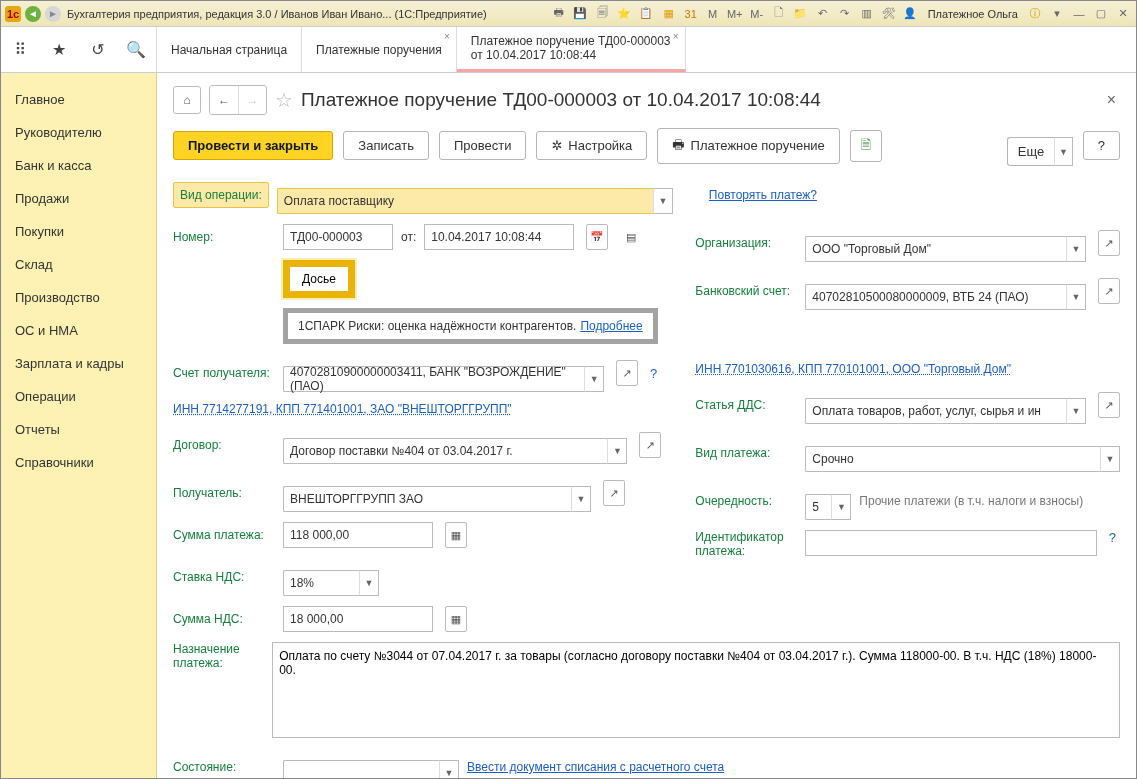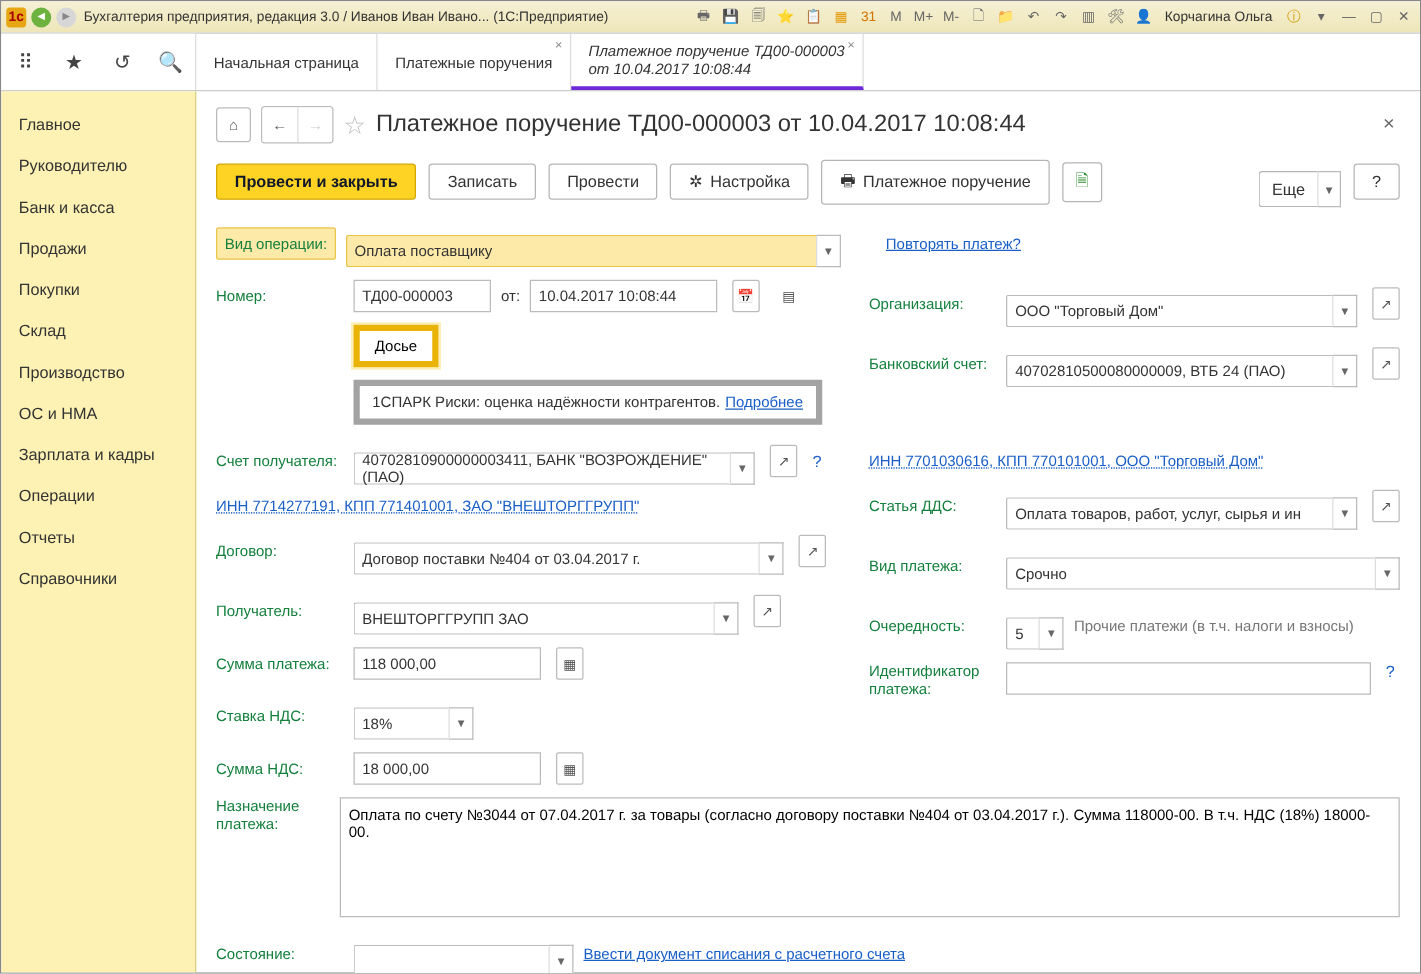--- a/index.html
+++ b/index.html
@@ -17,21 +17,21 @@
   .nav-back { background:#6db23f; color:#fff;}
   .nav-fwd  { background:#d7d7d7; color:#888;}
 
   
   .toprow { height: 46px; display:flex; border-bottom:1px solid #ccc; }
   .toprow .left-icons { width:156px; display:flex; align-items:center; justify-content:space-around; background:#fff; border-right:1px solid #ddd; }
   .toprow .left-icons .ic { width:20px;height:20px; display:flex; align-items:center; justify-content:center; color:#444; font-size:16px;}
   .toprow .tabs { flex:1; display:flex; }
   .tab { padding: 6px 14px; border-right:1px solid #ddd; font-size:12px; position:relative; display:flex; flex-direction:column; justify-content:center; max-width:280px;}
   .tab .close { position:absolute; top:4px; right:6px; font-size:10px; color:#888;}
-  .tab.active { border-bottom:3px solid #6d28d9;font-style:italic; }
+  .tab.active { border-bottom:3px solid #fca5a5; }
 
   
   .body { flex:1; display:flex; overflow:hidden;}
   .sidebar { width:156px; background:#fdf2b3; border-right:1px solid #d8ce85; padding-top:10px;}
   .sidebar .item { padding:9px 14px; font-size:13px; color:#333; cursor:pointer;}
   .content { flex:1; padding:12px 16px 8px 16px; display:flex; flex-direction:column; gap:10px; overflow:auto;}
 
   
   .form-head { display:flex; align-items:center; gap:8px; }
   .sq-btn { width:28px; height:28px; border:1px solid #bbb; border-radius:3px; background:#fff; display:flex; align-items:center; justify-content:center; color:#555;}
@@ -57,21 +57,21 @@
   .lbl.hl { background:#fde9a8; border:1px solid #e8c54a; padding:5px 6px; width:auto; border-radius:2px;}
   .fld { border:1px solid #bbb; height:26px; padding:2px 6px; font-size:12px; background:#fff; display:flex; align-items:center;}
   .fld.input { flex:0 0 auto;}
   .sel { display:flex; align-items:stretch;margin-top:12px;}
   .sel .fld { flex:1; border-right:none; border-radius:2px 0 0 2px;}
   .drop { width:20px; border:1px solid #bbb; border-left:1px solid #ddd; display:flex; align-items:center; justify-content:center; background:#fff; color:#666; font-size:9px;}
   .iconbtn { width:22px; height:26px; border:1px solid #bbb; margin-left:4px; display:flex; align-items:center; justify-content:center; background:#fff; color:#555; font-size:11px; border-radius:2px;}
   .link { color:#1a5fc7; text-decoration:underline dotted; cursor:pointer;}
   .link.solid { text-decoration:underline;}
 
-  .dossier { border:5px solid #eab308; background:#fff; padding:5px 12px; font-size:12px; box-shadow:0 0 0 2px #fdefb6;}
+  .dossier { border:7px solid #eab308; background:#fff; padding:5px 12px; font-size:12px; box-shadow:0 0 0 2px #fdefb6;}
   .spark-box { border:5px solid #a3a3a3; padding:6px 10px; font-size:12px; color:#333; display:inline-flex; gap:4px;}
 
   .num-right { text-align:right; }
   textarea.fld { height:96px; resize:none; font-family:inherit; width:100%; padding:6px;}
   .muted { color:#777; font-size:12px;}
 
   .hint-q { color:#1a5fc7; font-size:13px; padding:0 4px; cursor:pointer;}
 </style>
 </head>
 <body>
@@ -94,21 +94,21 @@
     <span class="icon">M</span>
     <span class="icon">M+</span>
     <span class="icon">M-</span>
     <span class="icon">🗋</span>
     <span class="icon">📁</span>
     <span class="icon">↶</span>
     <span class="icon">↷</span>
     <span class="icon">▥</span>
     <span class="icon">🛠</span>
     <span class="icon">👤</span>
-    <span class="user">Корчагина Ольга</span>
+    <span class="user">Платежное Ольга</span>
     <span class="icon" style="color:#d49b00">ⓘ</span>
     <span class="icon">▾</span>
     <span class="icon">—</span>
     <span class="icon">▢</span>
     <span class="icon">✕</span>
   </div>
 
   <div class="toprow">
     <div class="left-icons">
       <span class="ic">⠿</span>

